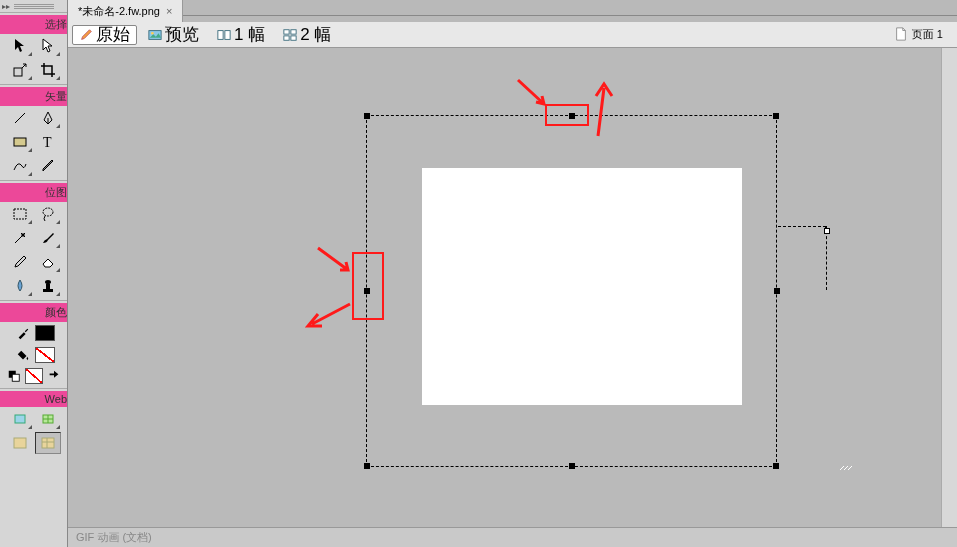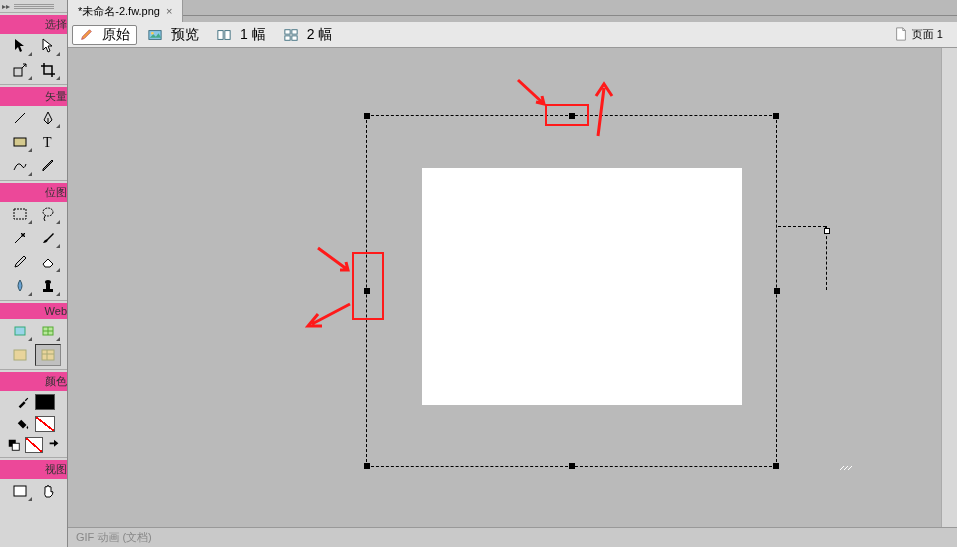--- a/index.html
+++ b/index.html
@@ -17,21 +17,21 @@
 .tool-btn.active { background: #c0c0c0; border: 1px inset #888; }
 .corner-tri { position: absolute; bottom: 0; right: 0; width: 0; height: 0; border-left: 4px solid transparent; border-bottom: 4px solid #555; }
 
 
 .tab-bar { position: absolute; left: 68px; top: 0; right: 0; height: 16px; background: #b9b9b9; border-bottom: 1px solid #888; display: flex; }
 .tab { height: 22px; padding: 0 10px; background: #e8e8e8; border-right: 1px solid #999; display: flex; align-items: center; gap: 6px; font-size: 11px; }
 .tab-close { font-size: 11px; color: #666; cursor: pointer; }
 
 
 .view-bar { position: absolute; left: 68px; top: 22px; right: 0; height: 26px; background: #e8e8e8; border-bottom: 1px solid #999; display: flex; align-items: center; padding: 0 4px; gap: 4px; }
-.view-btn { height: 20px; padding: 0 6px; display: flex; align-items: center; gap: 9px; border: 1px solid transparent; cursor: pointer; font-size: 14px; }
+.view-btn { height: 20px; padding: 0 6px; display: flex; align-items: center; gap: 3px; border: 1px solid transparent; cursor: pointer; font-size: 17px; }
 .view-btn.active { background: #fff; border: 1px solid #888; border-radius: 2px; }
 .view-right { margin-left: auto; display: flex; align-items: flex-start; gap: 4px; padding-right: 10px; }
 
 
 .canvas-area { position: absolute; left: 68px; top: 48px; right: 0; bottom: 20px; background: #bababa; }
 .white-canvas { position: absolute; left: 354px; top: 120px; width: 320px; height: 237px; background: #fff; }
 
 
 .marquee { position: absolute; border: 1px dashed #000; }
 .marquee-main { left: 298px; top: 67px; width: 411px; height: 352px; }
@@ -199,52 +199,20 @@
             <rect x="3" y="11" width="10" height="3" fill="#000"></rect>
             <rect x="6" y="6" width="4" height="5" fill="#000"></rect>
             <ellipse cx="8" cy="4" rx="3" ry="2" fill="#000"></ellipse>
           </svg>
           <span class="corner-tri"></span>
         </div>
     </div>
   </div>
 
   <div class="tool-section">
-    <div class="section-label">Web</div>
-    <div class="tool-row">
-      <div class="tool-btn">
-          <svg class="icon-glyph" viewBox="0 0 16 16">
-            <rect x="3" y="4" width="10" height="8" fill="#9bd4e8" stroke="#3a7"></rect>
-          </svg>
-          <span class="corner-tri"></span>
-        </div>
-      <div class="tool-btn">
-          <svg class="icon-glyph" viewBox="0 0 16 16">
-            <rect x="3" y="4" width="10" height="8" fill="#b8e89b" stroke="#5a3"></rect>
-            <path d="M3 8 L13 8 M8 4 L8 12" stroke="#5a3"></path>
-          </svg>
-          <span class="corner-tri"></span>
-        </div>
-    </div>
-    <div class="tool-row">
-      <div class="tool-btn">
-          <svg class="icon-glyph" viewBox="0 0 16 16">
-            <rect x="2" y="3" width="12" height="10" fill="#e8d49b" stroke="#aa7"></rect>
-          </svg>
-        </div>
-      <div class="tool-btn active">
-          <svg class="icon-glyph" viewBox="0 0 16 16">
-            <rect x="2" y="3" width="12" height="10" fill="#e8d49b" stroke="#aa7"></rect>
-            <path d="M2 7 L14 7 M7 3 L7 13" stroke="#aa7"></path>
-          </svg>
-        </div>
-    </div>
-  </div>
-
-  <div class="tool-section">
     <div class="section-label">颜色</div>
     <div class="swatch-row">
       <div class="tool-btn" style="width:20px;height:18px">
           <svg width="14" height="14" viewBox="0 0 16 16">
             <path d="M3 13 L9 7 L11 9 L5 15 Z M10 6 L13 3 L14 4 L11 7 Z" fill="#000"></path>
           </svg>
         </div>
       <div class="swatch" style="background:#000"></div>
     </div>
     <div class="swatch-row">
@@ -266,35 +234,51 @@
       <div class="swatch-none" style="width:18px;height:16px"></div>
       <div class="tool-btn" style="width:18px;height:16px">
           <svg width="14" height="14" viewBox="0 0 16 16">
             <path d="M3 5 L8 5 L8 2 L13 6 L8 10 L8 7 L3 7 Z" fill="#000"></path>
           </svg>
         </div>
     </div>
   </div>
 
   <div class="tool-section">
-    <div class="section-label">视图</div>
-    <div class="tool-row">
-      <div class="tool-btn">
-          <svg class="icon-glyph" viewBox="0 0 16 16">
-            <rect x="2" y="3" width="12" height="10" fill="#fff" stroke="#000"></rect>
-          </svg>
-          <span class="corner-tri"></span>
-        </div>
-      <div class="tool-btn">
-          <svg class="icon-glyph" viewBox="0 0 16 16">
-            <path d="M5 8 L5 4 Q6 3 7 4 L7 3 Q8 2 9 3 L9 4 Q10 3 11 4 L11 9 Q12 8 13 9 Q13 12 10 14 L6 14 Q4 12 5 8" fill="#fff" stroke="#000"></path>
-          </svg>
-        </div>
-    </div>
-  </div>
+    <div class="section-label">Web</div>
+    <div class="tool-row">
+      <div class="tool-btn">
+          <svg class="icon-glyph" viewBox="0 0 16 16">
+            <rect x="3" y="4" width="10" height="8" fill="#9bd4e8" stroke="#3a7"></rect>
+          </svg>
+          <span class="corner-tri"></span>
+        </div>
+      <div class="tool-btn">
+          <svg class="icon-glyph" viewBox="0 0 16 16">
+            <rect x="3" y="4" width="10" height="8" fill="#b8e89b" stroke="#5a3"></rect>
+            <path d="M3 8 L13 8 M8 4 L8 12" stroke="#5a3"></path>
+          </svg>
+          <span class="corner-tri"></span>
+        </div>
+    </div>
+    <div class="tool-row">
+      <div class="tool-btn">
+          <svg class="icon-glyph" viewBox="0 0 16 16">
+            <rect x="2" y="3" width="12" height="10" fill="#e8d49b" stroke="#aa7"></rect>
+          </svg>
+        </div>
+      <div class="tool-btn active">
+          <svg class="icon-glyph" viewBox="0 0 16 16">
+            <rect x="2" y="3" width="12" height="10" fill="#e8d49b" stroke="#aa7"></rect>
+            <path d="M2 7 L14 7 M7 3 L7 13" stroke="#aa7"></path>
+          </svg>
+        </div>
+    </div>
+  </div>
+
 </div>
 
 <div class="tab-bar">
   <div class="tab">
     <span>*未命名-2.fw.png</span>
     <span class="tab-close">×</span>
   </div>
 </div>
 
 <div class="view-bar">

